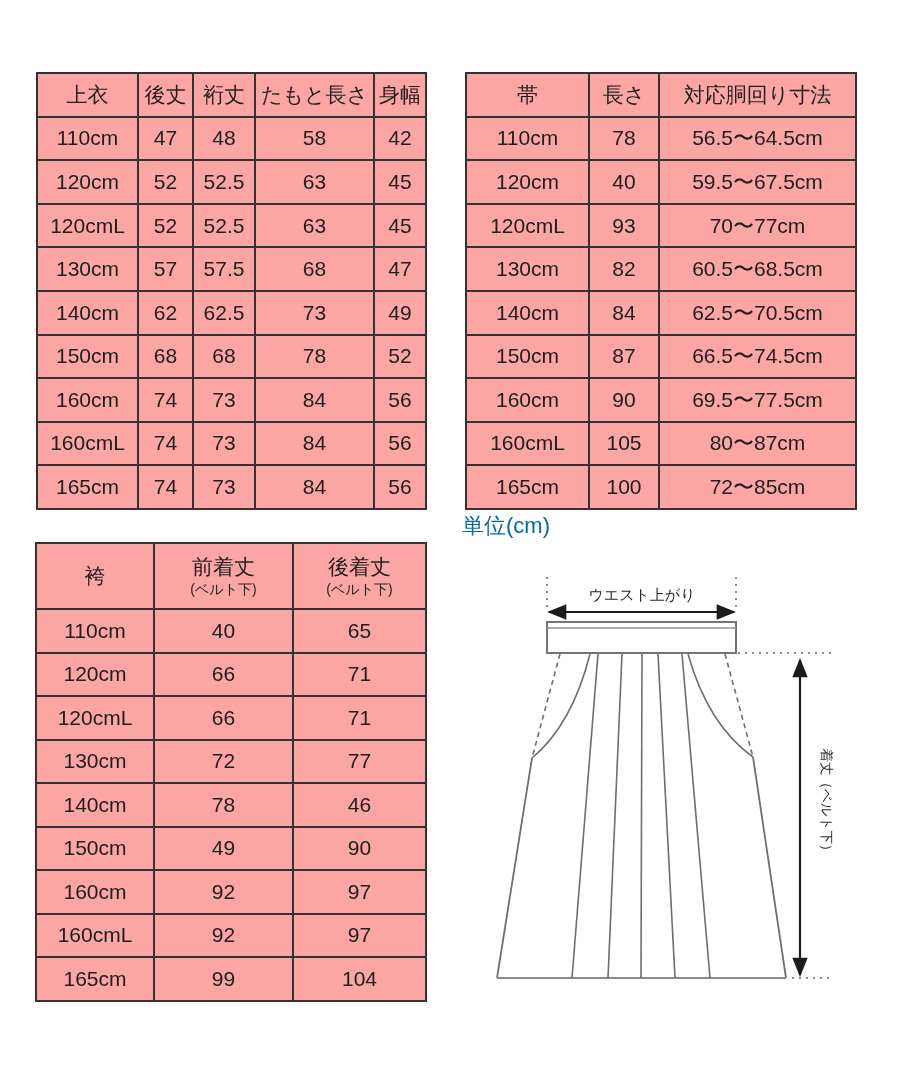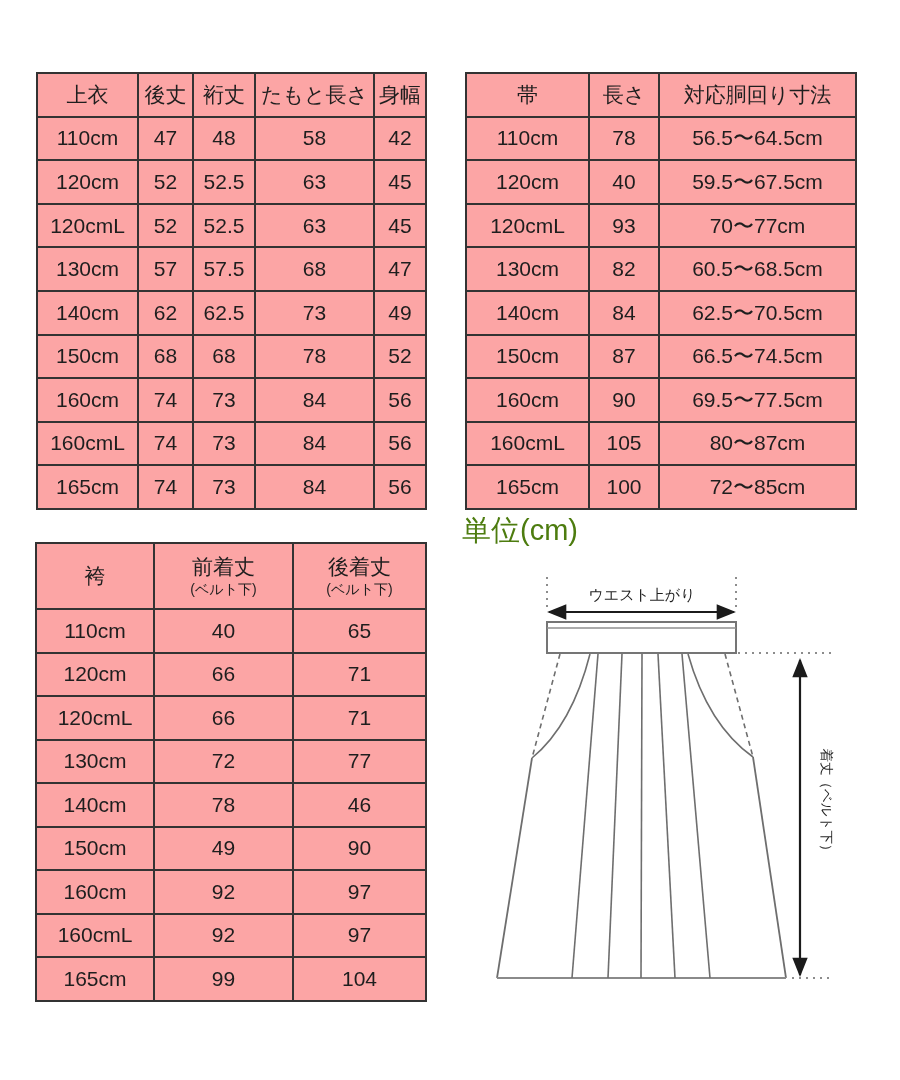--- a/index.html
+++ b/index.html
@@ -36,22 +36,22 @@
   .t-obi { left: 465px; top: 72px; width: 390px; }
   .t-obi tr { height: 43.6px; }
 
   .t-hakama { left: 35px; top: 542px; width: 390px; }
   .t-hakama thead tr { height: 66px; }
   .t-hakama tbody tr { height: 43.5px; }
 
   .unit-note {
     position: absolute;
     left: 462px; top: 511px;
-    font-size: 29px;
-    color: #4d7c0f;
+    font-size: 22px;
+    color: #0369a1;
   }
 
   svg.diagram { position: absolute; left: 460px; top: 550px; }
   svg.diagram text {
     font-family: "Liberation Sans", "DejaVu Sans", sans-serif;
     fill: #1f1f1f;
   }
 </style>
 </head>
 <body>

